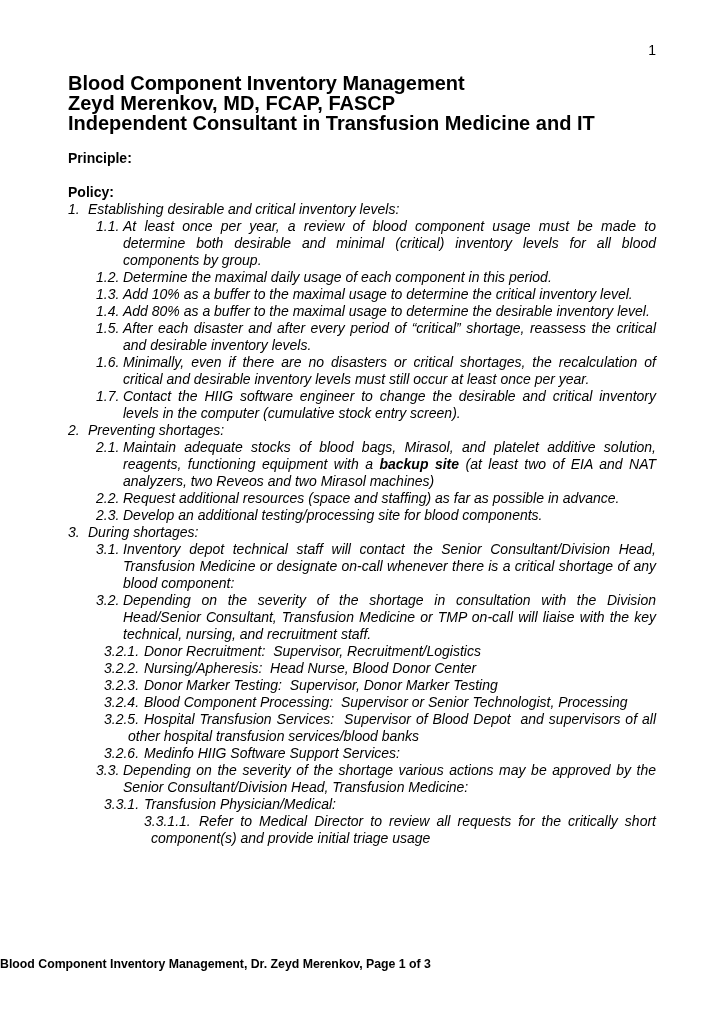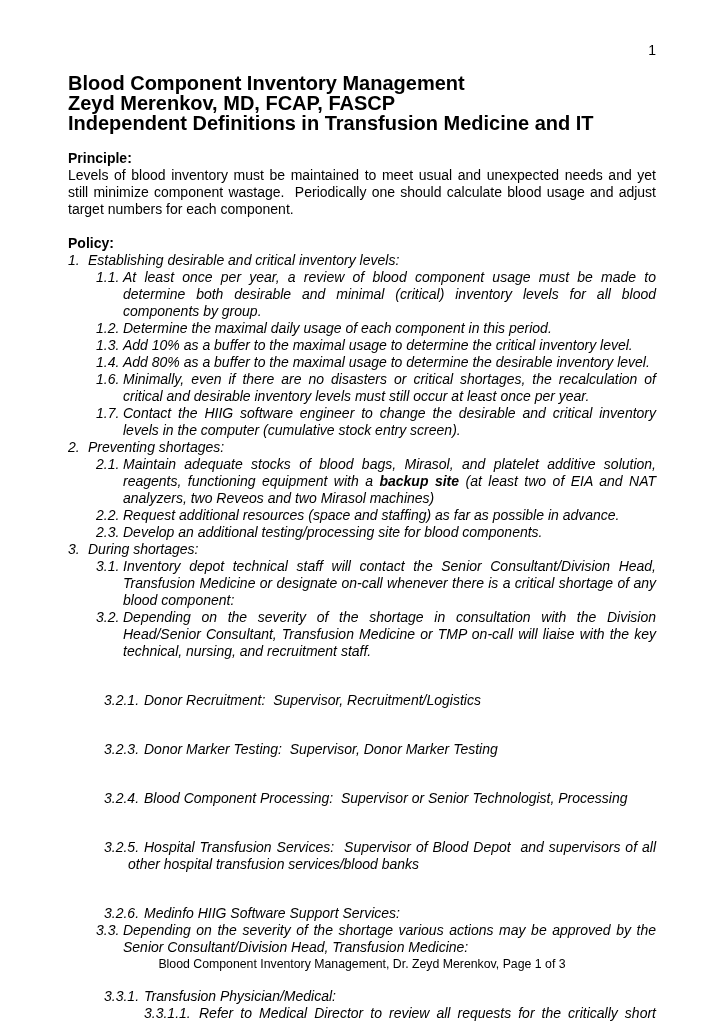--- a/index.html
+++ b/index.html
@@ -20,69 +20,70 @@
   .section-heading { font-weight: bold; }
   .para { text-align: justify; }
   .def-term { font-weight: bold; }
   .policy-list { }
   .item { text-align: justify; font-style: italic; }
   .num { display: inline-block; text-indent: 0; }
   .l1 { padding-left: 20px; text-indent: -20px; }
   .l1 > .num { min-width: 20px; }
   .l2 { padding-left: 55px; text-indent: -27px; }
   .l2 > .num { min-width: 27px; }
-  .l3 { padding-left: 60px; text-indent: -24px; margin-top: 32px; }
+  .l3 { padding-left: 60px; text-indent: -24px; }
   .l3 > .num { min-width: 40px; }
   .l4 { padding-left: 83px; text-indent: -35px; }
   .l4 > .num { min-width: 55px; margin-left: 28px; }
   .bold { font-weight: bold; }
   .footer {
     position: absolute; top: 956px; left: 0; width: 100%;
-    text-align: center; font-size: 12.3px;
+    text-align: left; font-size: 12.3px; font-weight: bold;
   }
 </style>
 </head>
 <body>
 
 <div class="content">
 
   <div class="page-number">1</div>
 
   <div class="doc-header">
     <div>Blood Component Inventory Management</div>
     <div>Zeyd Merenkov, MD, FCAP, FASCP</div>
-    <div>Independent Definitions in Transfusion Medicine and IT</div>
+    <div>Independent Consultant in Transfusion Medicine and IT</div>
   </div>
 
   <div class="section">
     <div class="section-heading">Principle:</div>
-    <div class="para">Levels of blood inventory must be maintained to meet usual and unexpected needs and yet still minimize component wastage.&nbsp; Periodically one should calculate blood usage and adjust target numbers for each component.</div>
   </div>
 
   <div class="section">
   </div>
 
   <div class="section">
     <div class="section-heading">Policy:</div>
     <div class="policy-list">
         <div class="item l1"><span class="num">1.</span><span>Establishing desirable and critical inventory levels:</span></div>
         <div class="item l2"><span class="num">1.1.</span><span>At least once per year, a review of blood component usage must be made to determine both desirable and minimal (critical) inventory levels for all blood components by group.</span></div>
         <div class="item l2"><span class="num">1.2.</span><span>Determine the maximal daily usage of each component in this period.</span></div>
         <div class="item l2"><span class="num">1.3.</span><span>Add 10% as a buffer to the maximal usage to determine the critical inventory level.</span></div>
         <div class="item l2"><span class="num">1.4.</span><span>Add 80% as a buffer to the maximal usage to determine the desirable inventory level.</span></div>
+        <div class="item l2"><span class="num">1.5.</span><span>After each disaster and after every period of “critical” shortage, reassess the critical and desirable inventory levels.</span></div>
         <div class="item l2"><span class="num">1.6.</span><span>Minimally, even if there are no disasters or critical shortages, the recalculation of critical and desirable inventory levels must still occur at least once per year.</span></div>
         <div class="item l2"><span class="num">1.7.</span><span>Contact the HIIG software engineer to change the desirable and critical inventory levels in the computer (cumulative stock entry screen).</span></div>
         <div class="item l1"><span class="num">2.</span><span>Preventing shortages:</span></div>
         <div class="item l2"><span class="num">2.1.</span><span>Maintain adequate stocks of blood bags, Mirasol, and platelet additive solution, reagents, functioning equipment with a </span><span class="bold">backup site</span><span> (at least two of EIA and NAT analyzers, two Reveos and two Mirasol machines)</span></div>
         <div class="item l2"><span class="num">2.2.</span><span>Request additional resources (space and staffing) as far as possible in advance.</span></div>
         <div class="item l2"><span class="num">2.3.</span><span>Develop an additional testing/processing site for blood components.</span></div>
         <div class="item l1"><span class="num">3.</span><span>During shortages:</span></div>
         <div class="item l2"><span class="num">3.1.</span><span>Inventory depot technical staff will contact the Senior Consultant/Division Head, Transfusion Medicine or designate on-call whenever there is a critical shortage of any blood component:</span></div>
         <div class="item l2"><span class="num">3.2.</span><span>Depending on the severity of the shortage in consultation with the Division Head/Senior Consultant, Transfusion Medicine or TMP on-call will liaise with the key technical, nursing, and recruitment staff.</span></div>
         <div class="item l3"><span class="num">3.2.1.</span><span>Donor Recruitment:&nbsp; Supervisor, Recruitment/Logistics</span></div>
+        <div class="item l3"><span class="num">3.2.2.</span><span>Nursing/Apheresis:&nbsp; Head Nurse, Blood Donor Center</span></div>
         <div class="item l3"><span class="num">3.2.3.</span><span>Donor Marker Testing:&nbsp; Supervisor, Donor Marker Testing</span></div>
         <div class="item l3"><span class="num">3.2.4.</span><span>Blood Component Processing:&nbsp; Supervisor or Senior Technologist, Processing</span></div>
         <div class="item l3"><span class="num">3.2.5.</span><span>Hospital Transfusion Services:&nbsp; Supervisor of Blood Depot&nbsp; and supervisors of all other hospital transfusion services/blood banks</span></div>
         <div class="item l3"><span class="num">3.2.6.</span><span>Medinfo HIIG Software Support Services:</span></div>
         <div class="item l2"><span class="num">3.3.</span><span>Depending on the severity of the shortage various actions may be approved by the Senior Consultant/Division Head, Transfusion Medicine:</span></div>
         <div class="item l3"><span class="num">3.3.1.</span><span>Transfusion Physician/Medical:</span></div>
         <div class="item l4"><span class="num">3.3.1.1.</span><span>Refer to Medical Director to review all requests for the critically short component(s) and provide initial triage usage</span></div>
       </div>
   </div>
 

